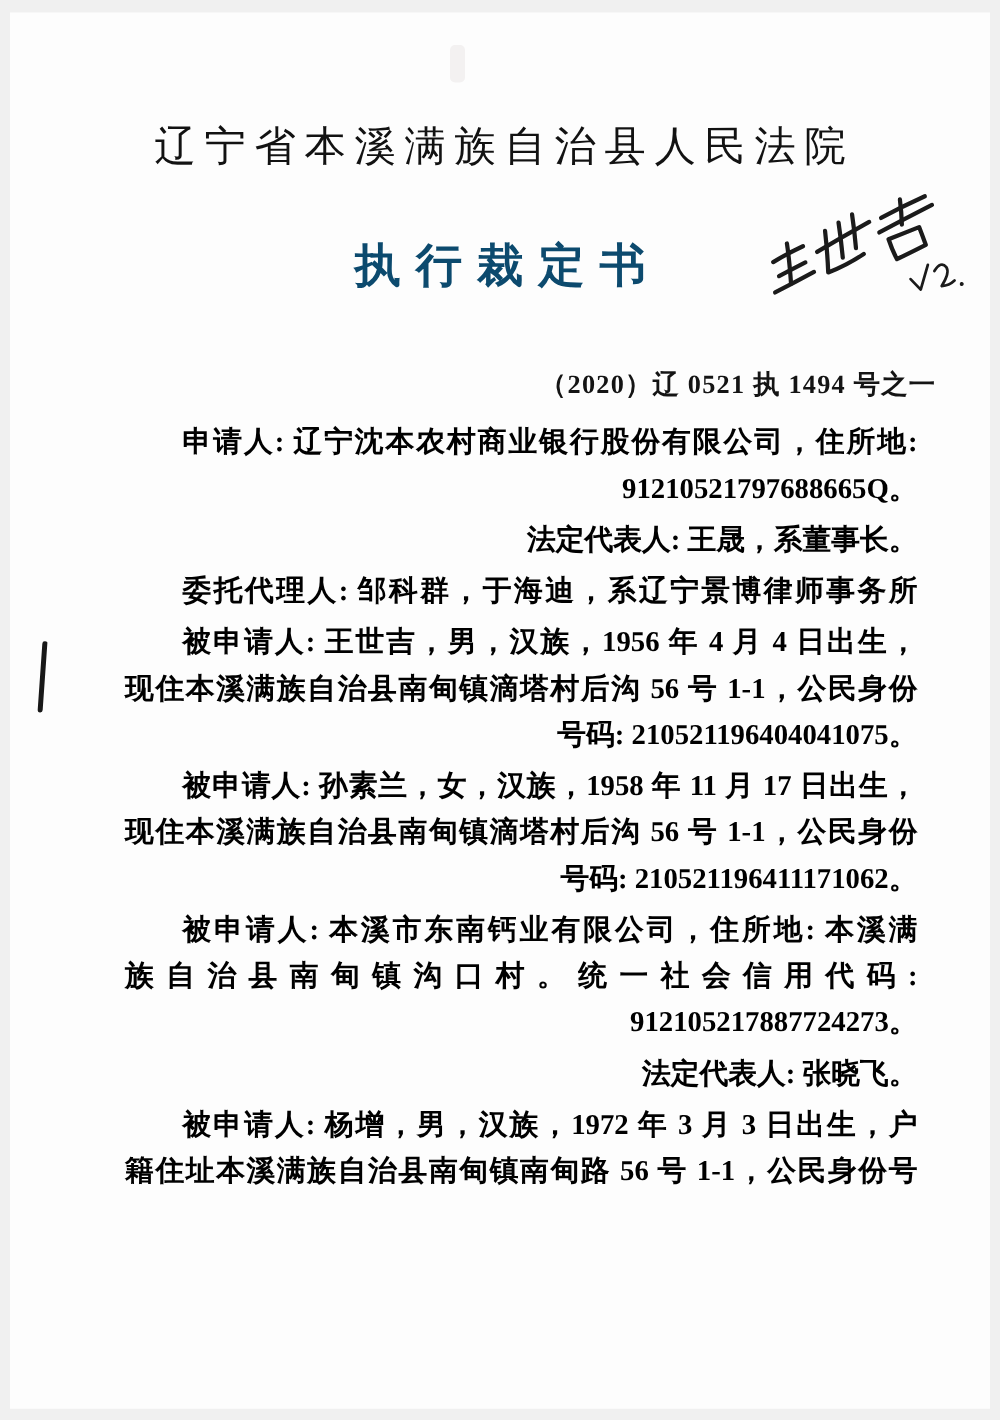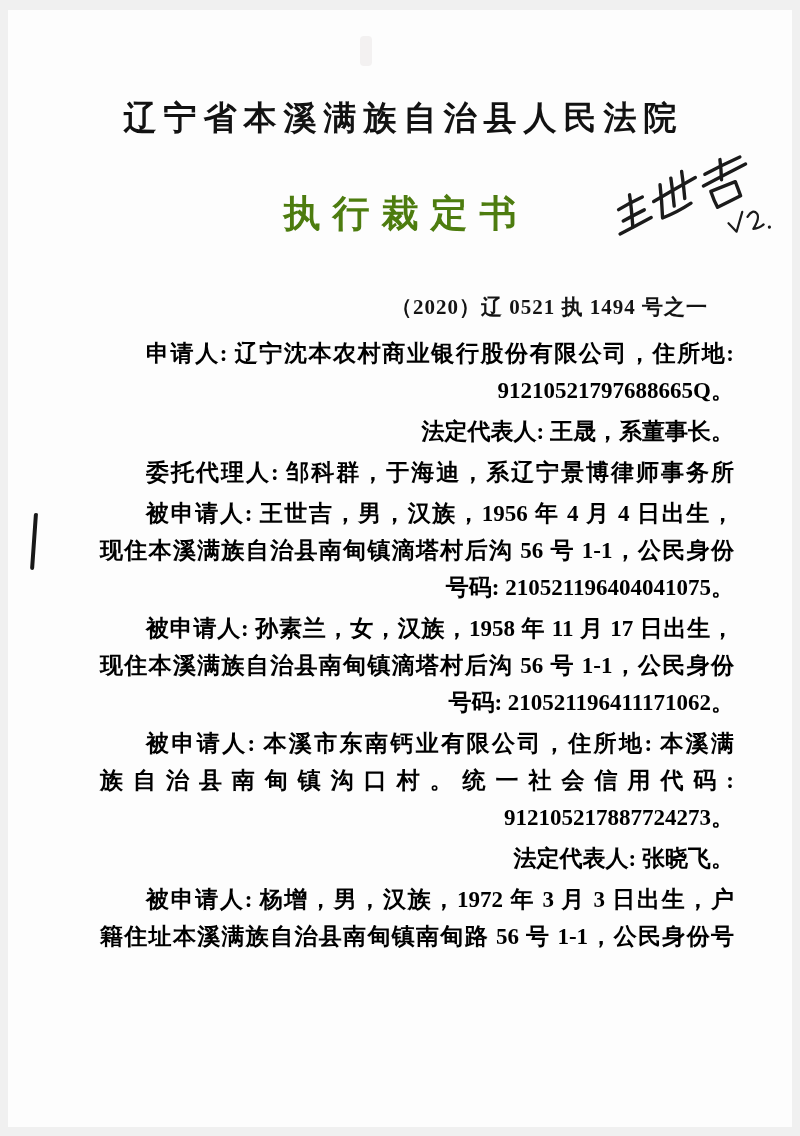--- a/index.html
+++ b/index.html
@@ -30,46 +30,46 @@
     width: 4px; height: 57px;
     background: #181818;
     border-radius: 2px 1px 2px 2px;
     transform: rotate(4deg);
   }
   .court {
     margin: 0;
     padding-top: 88px;
     text-align: center;
     font-size: 33px;
-    font-weight: bold;
+    font-weight: normal;
     letter-spacing: 7px;
     text-indent: 7px;
     color: #121212;
     line-height: 40px;
   }
   .doc-title {
     margin: 54px 0 0 0;
     text-align: center;
     font-size: 37px;
     font-weight: bold;
     letter-spacing: 12px;
     text-indent: 12px;
-    color: #4d7c0f;
+    color: #0c4a6e;
     line-height: 44px;
   }
   .signature {
     position: absolute;
     left: 600px; top: 152px;
     width: 160px; height: 92px;
     transform: rotate(-13deg);
   }
   .signature path { stroke: #1b1b1b; stroke-width: 3.4; fill: none; stroke-linecap: round; stroke-linejoin: round; }
   .signature .thin { stroke-width: 2.2; }
   .case-no {
-    margin: 58px 84px 0 92px;
+    margin: 58px 43px 0 92px;
     text-align: right;
     font-size: 21px;
     font-weight: bold;
     letter-spacing: 1px;
     color: #141414;
     line-height: 26px;
   }
   .doc-body {
     margin: 15px 58px 0 92px;
     font-size: 23px;

